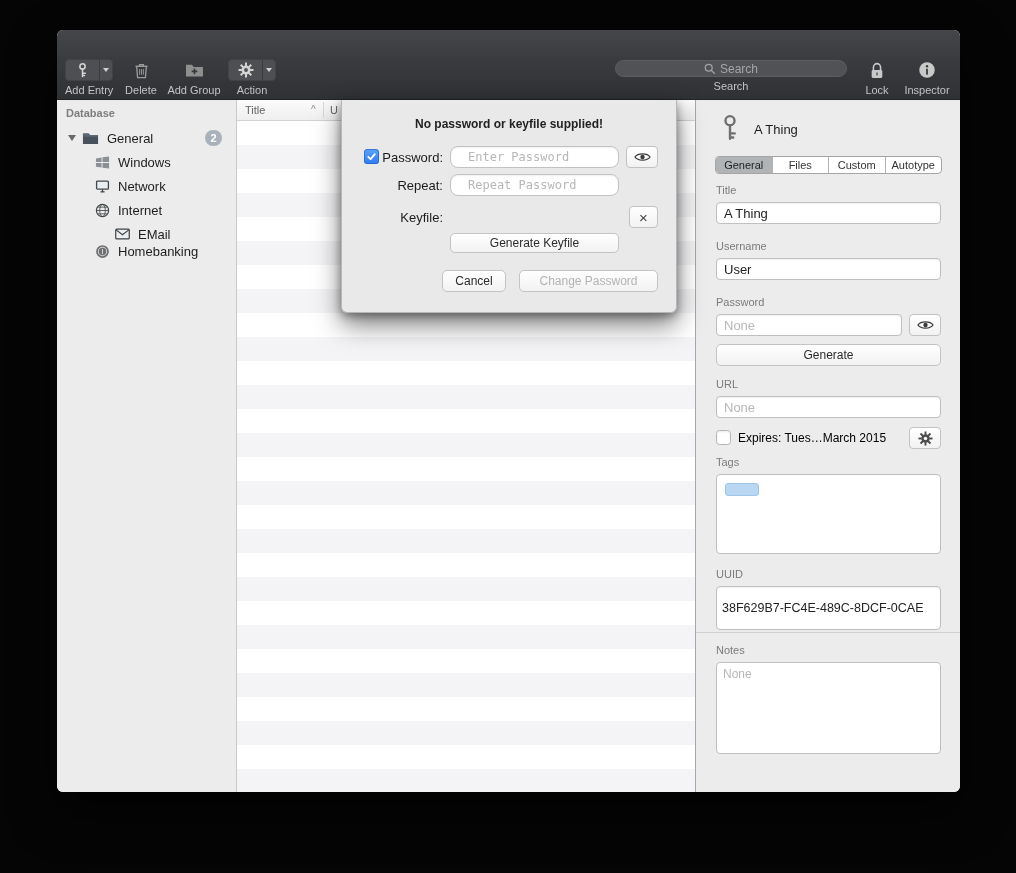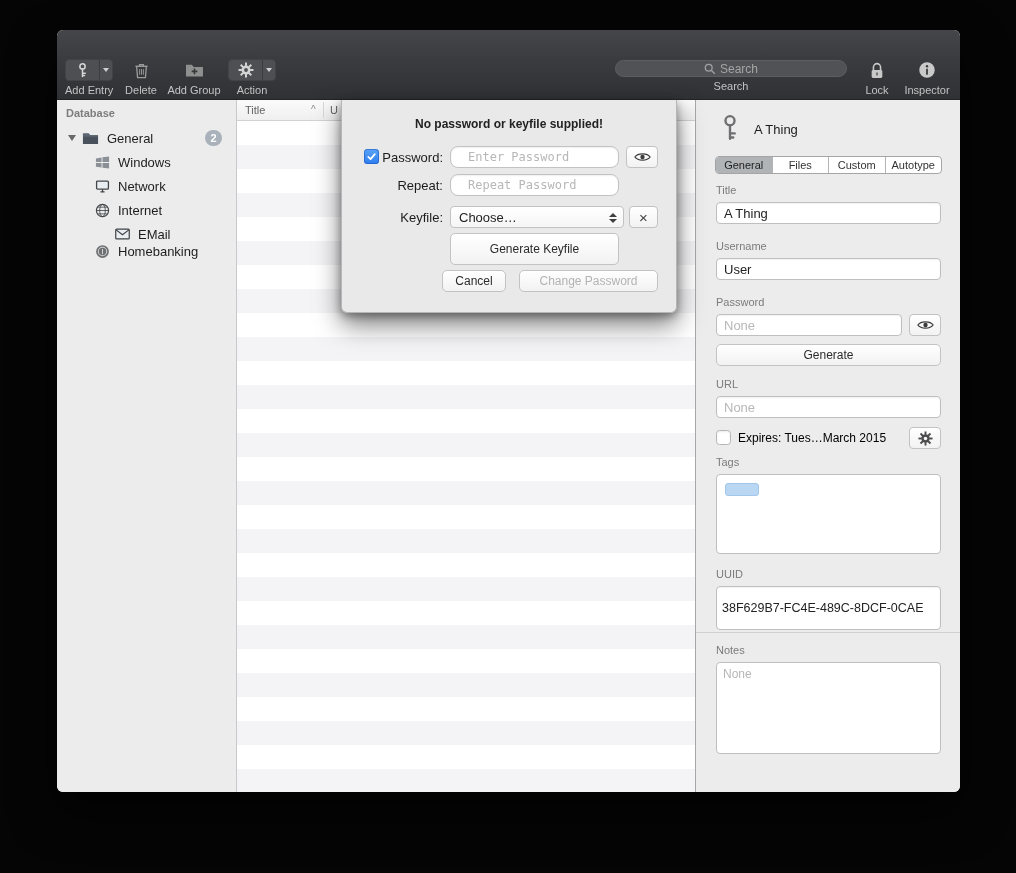--- a/index.html
+++ b/index.html
@@ -355,33 +355,26 @@
         </button>
       </div>
 
       <div class="sheet-row" style="top:74px;">
         <span class="sheet-label" style="right:233px;">Repeat:</span>
         <input class="sheet-field" style="left: 108px; width: 169px;" type="text" placeholder="Repeat Password">
       </div>
 
       <div class="sheet-row" style="top:106px;">
         <span class="sheet-label" style="right:233px;">Keyfile:</span>
-        <div class="keyfile-select">
-          <span>Choose…</span>
-          <span class="stepper">
-            <i class="tri-up-s"></i>
-              <i class="tri-down-s"></i>
-          </span>
-        </div>
         <button class="mini-btn" style="left:287px;width:29px;">
           <span class="clear-x">×</span>
         </button>
       </div>
 
-      <button class="sheet-btn" style="left:108px;top:133px;width:169px;height:32px;">Generate Keyfile</button>
+      <button class="sheet-btn" style="left:108px;top:133px;width:169px;height:20px;">Generate Keyfile</button>
 
       <button class="sheet-btn" style="left:100px;top:170px;width:64px;">Cancel</button>
       <button class="sheet-btn disabled" style="left:177px;top:170px;width:139px;">Change Password</button>
     </div>
 
     <div class="inspector">
 
       <span class="insp-key">
         <svg width="24" height="28" viewBox="0 0 22 26">
           <g fill="none" stroke="#6f6f71" stroke-width="2.2" stroke-linecap="round">

